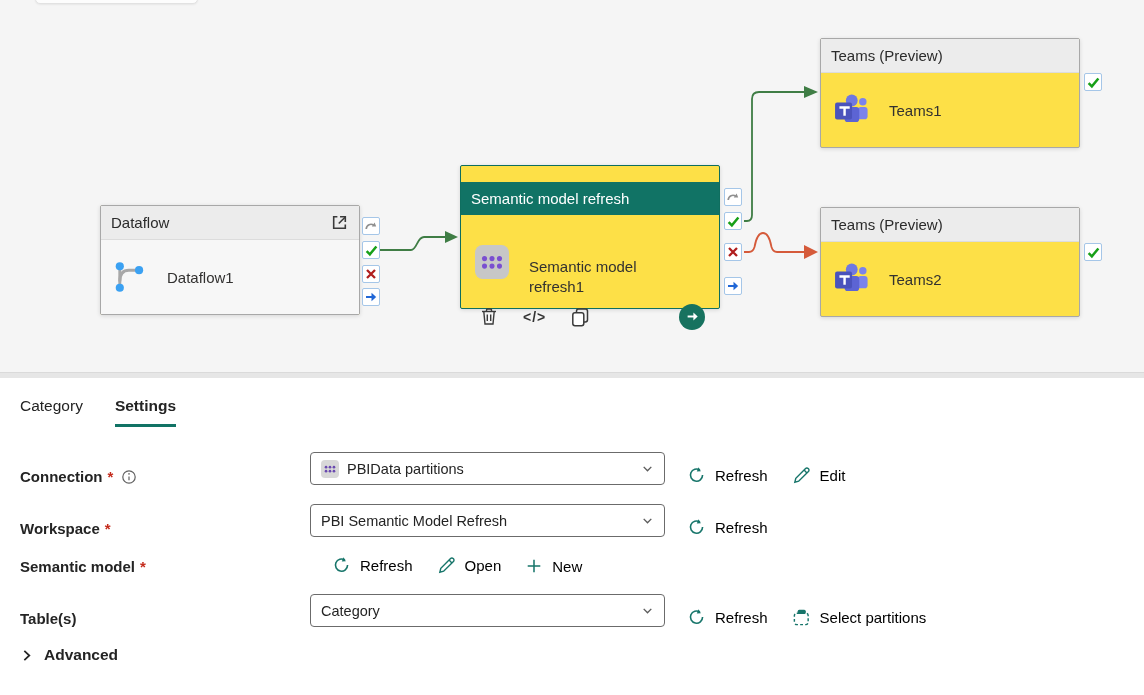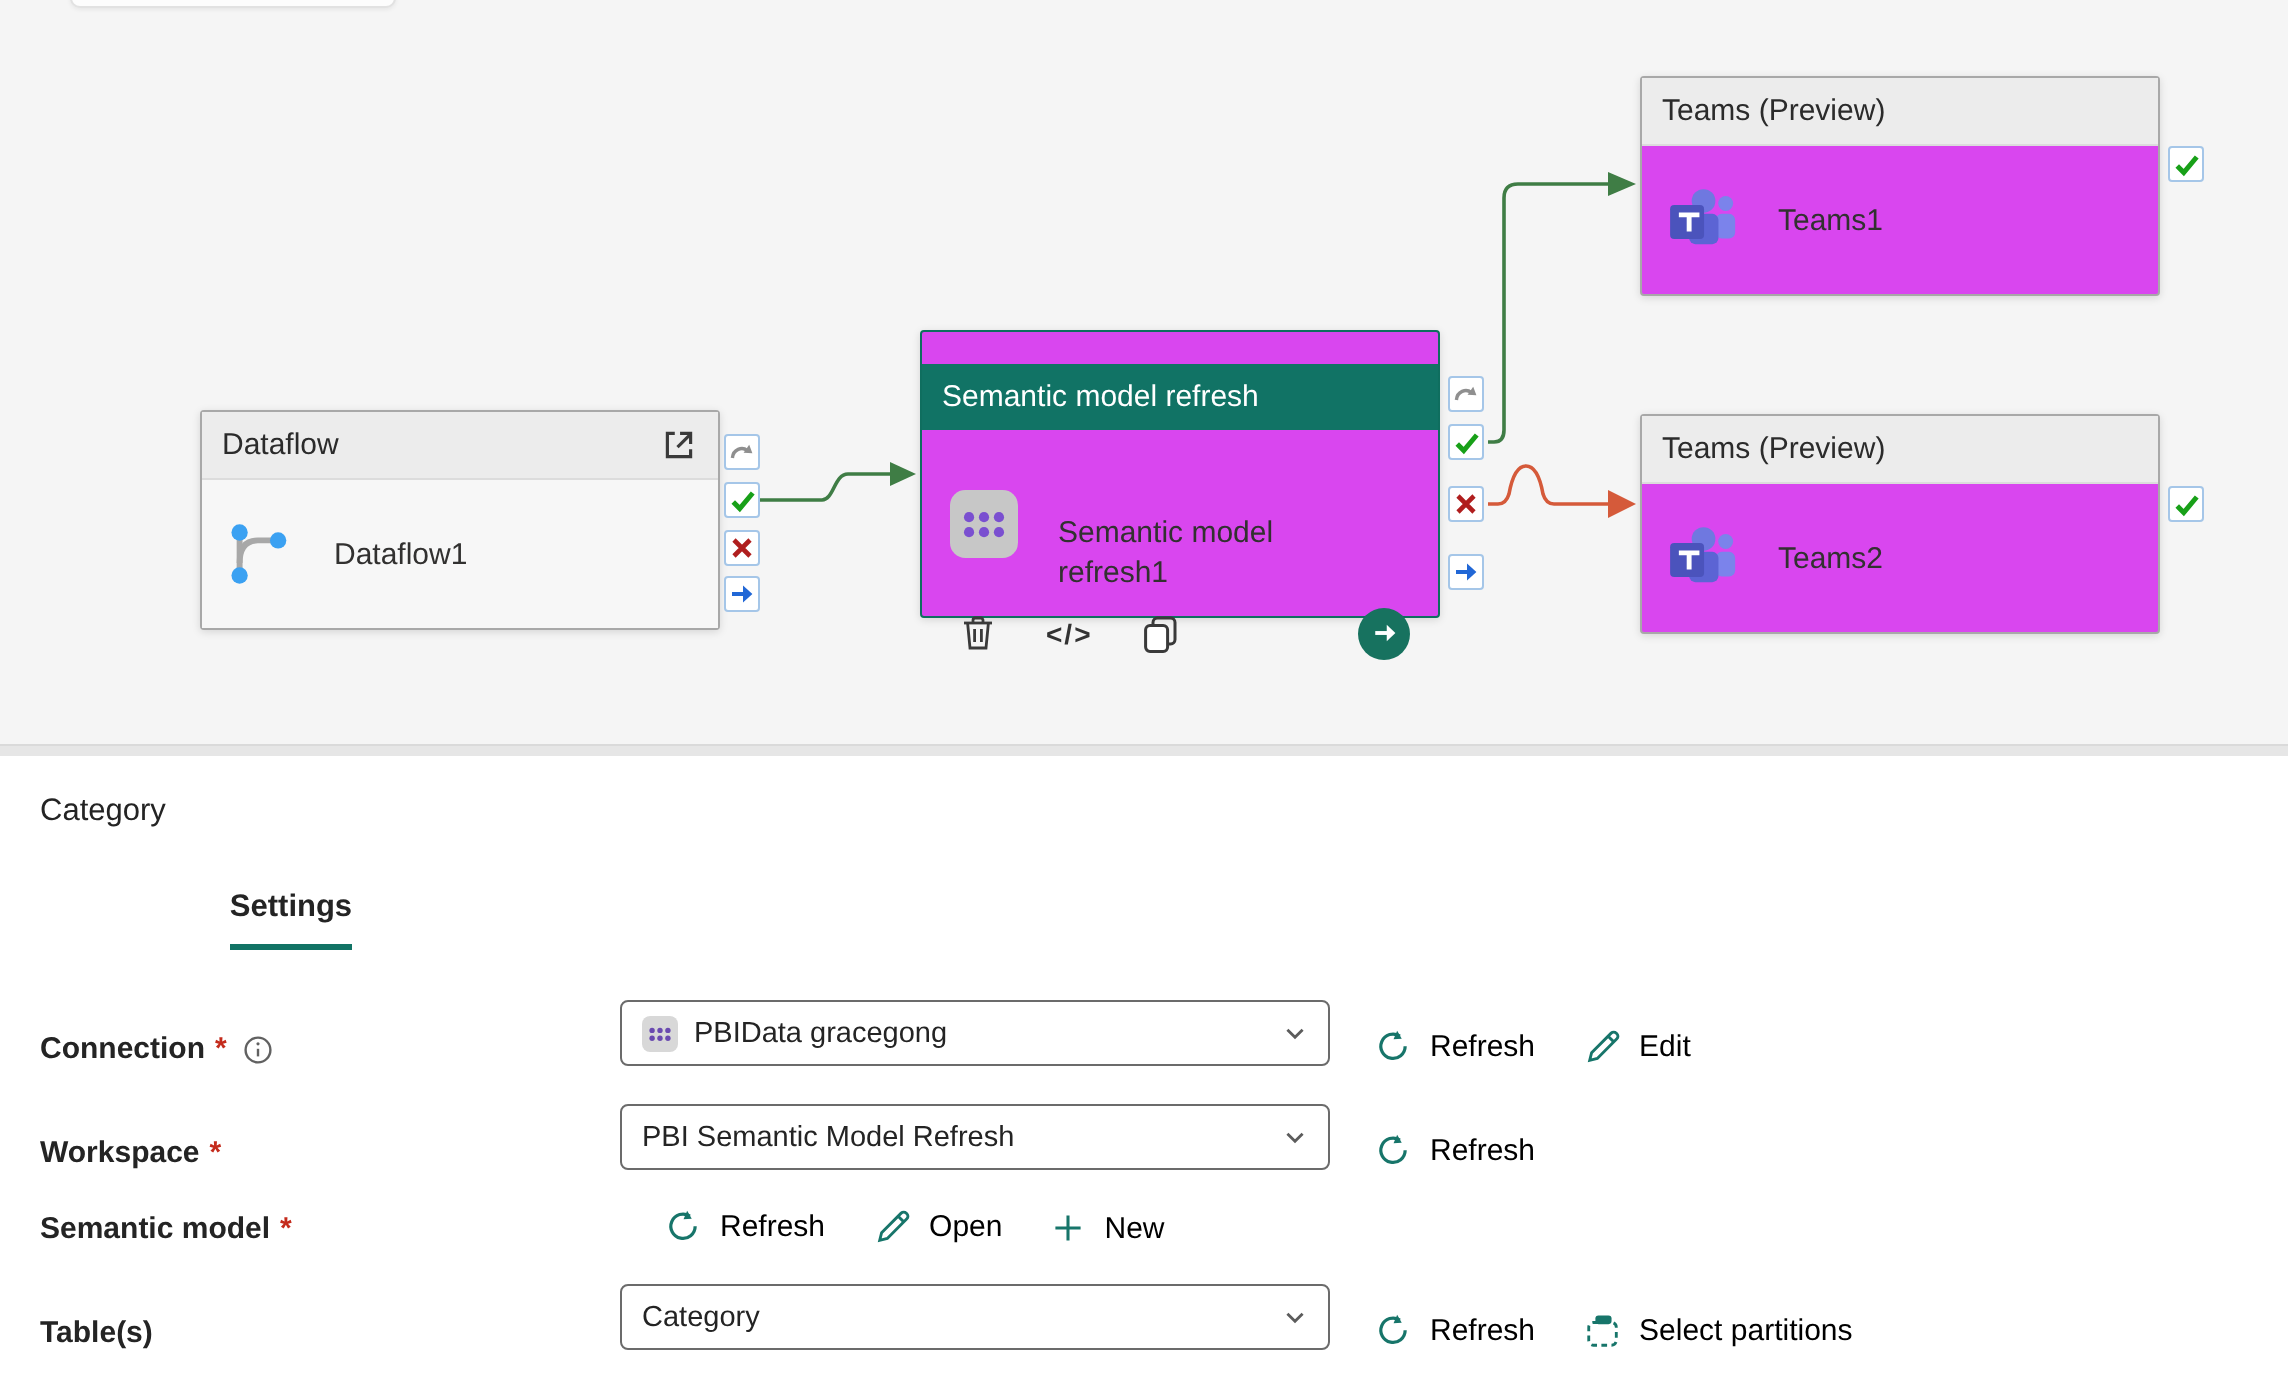--- a/index.html
+++ b/index.html
@@ -4,21 +4,21 @@
 <style>
   * { margin:0; padding:0; box-sizing:border-box; }
   html,body { width:1144px; height:695px; background:#fff; font-family:"Liberation Sans", sans-serif; color:#242424; overflow:hidden; }
 
   
   .canvas { position:relative; width:1144px; height:372px; background:#f5f5f5; overflow:hidden; }
   .canvas-divider { width:1144px; height:6px; background:#e6e6e6; border-top:1px solid #dadada; }
 
   .toolbar-fragment { position:absolute; left:35px; top:-11px; width:163px; height:15px; background:#fdfdfd; border:1px solid #e2e2e2; border-radius:5px; box-shadow:0 1px 2px rgba(0,0,0,.06); }
 
-  .node { position:absolute; background:#d946ef; border:1px solid #a8a8a8; border-radius:2px; box-shadow:0 1px 4px rgba(0,0,0,.13); }
+  .node { position:absolute; background:#fde047; border:1px solid #a8a8a8; border-radius:2px; box-shadow:0 1px 4px rgba(0,0,0,.13); }
   .node-header { height:34px; background:#ececec; border-bottom:1px solid #dcdcdc; display:flex; align-items:center; padding:0 10px; font-size:15px; color:#2b2b2b; }
   .node-header .hspacer { flex:1; }
   .node-body { display:flex; align-items:center; gap:20px; padding:10px 12px; font-size:15px; color:#323130; }
 
   .node-dataflow { left:100px; top:205px; width:260px; height:110px; }
   .node-dataflow .node-body { height:74px; background:#f7f7f7; }
 
   .node-semantic { left:460px; top:165px; width:260px; height:144px; border:1.5px solid #0f6e5f; }
   .node-semantic .node-header { background:#117365; color:#fff; border-bottom:none; height:33px;margin-top:16px; }
   .node-semantic .node-body { padding:12px 12px 4px 14px; }
@@ -36,21 +36,21 @@
   .tm-icon { width:36px; height:34px; flex:none; }
 
   .port { position:absolute; width:18px; height:18px; background:#fff; border:1px solid #a5c6e8; border-radius:2px; display:flex; align-items:center; justify-content:center; }
 
   .edges { position:absolute; left:0; top:0; width:1144px; height:372px; pointer-events:none; }
 
   
   .panel { background:#fff; padding-top:19px; }
   .tabs { display:flex; gap:32px; padding-left:20px; }
   .tab { font-size:15.5px; color:#242424; padding-bottom:9px; border-bottom:3px solid transparent; cursor:default; }
-  .tab.active { font-weight:700; border-bottom-color:#117365;margin-top:48px; }
+  .tab.active { font-weight:700; border-bottom-color:#117365; }
 
   .form { padding:25px 0 0 20px; }
   .form-row { display:flex; align-items:flex-end; margin-bottom:19px; }
   .form-label { width:290px; font-size:15px; font-weight:700; display:flex; align-items:center; }
   .req { color:#c42b1c; margin-left:5px; font-weight:700; }
   .info { margin-left:8px; display:flex; }
 
   .dropdown { width:355px; height:33px; border:1px solid #6b6b6b; border-radius:4px; background:#fff; display:flex; align-items:center; gap:8px; padding:0 10px; font-size:14.5px; color:#242424; }
   .dd-chevron { margin-left:auto; display:flex; }
   .dd-icon { width:18px; height:18px; flex:none; }
@@ -276,21 +276,21 @@
               <g fill="#6a4ab0">
                 <circle cx="5.6" cy="8" r="1.5"></circle>
                 <circle cx="10" cy="8" r="1.5"></circle>
                 <circle cx="14.4" cy="8" r="1.5"></circle>
                 <circle cx="5.6" cy="12.4" r="1.5"></circle>
                 <circle cx="10" cy="12.4" r="1.5"></circle>
                 <circle cx="14.4" cy="12.4" r="1.5"></circle>
               </g>
             </svg>
         </span>
-        <span>PBIData gracegong</span>
+        <span>PBIData partitions</span>
         <span class="dd-chevron">
           <svg width="13" height="13" viewBox="0 0 12 12" fill="none" stroke="#5c5c5c" stroke-width="1.3">
               <path d="M2.5 4.5 L6 8 L9.5 4.5"></path>
             </svg>
         </span>
       </div>
       <button class="action">
         <svg width="19" height="19" viewBox="0 0 20 20" fill="none" stroke="#17756a" stroke-width="1.7">
             <path d="M13.6 4.3 A6.4 6.4 0 1 0 16.4 9.6"></path>
             <polygon points="12.2,1.4 14.6,5.6 10.3,5.9" fill="#17756a" stroke="none"></polygon>

